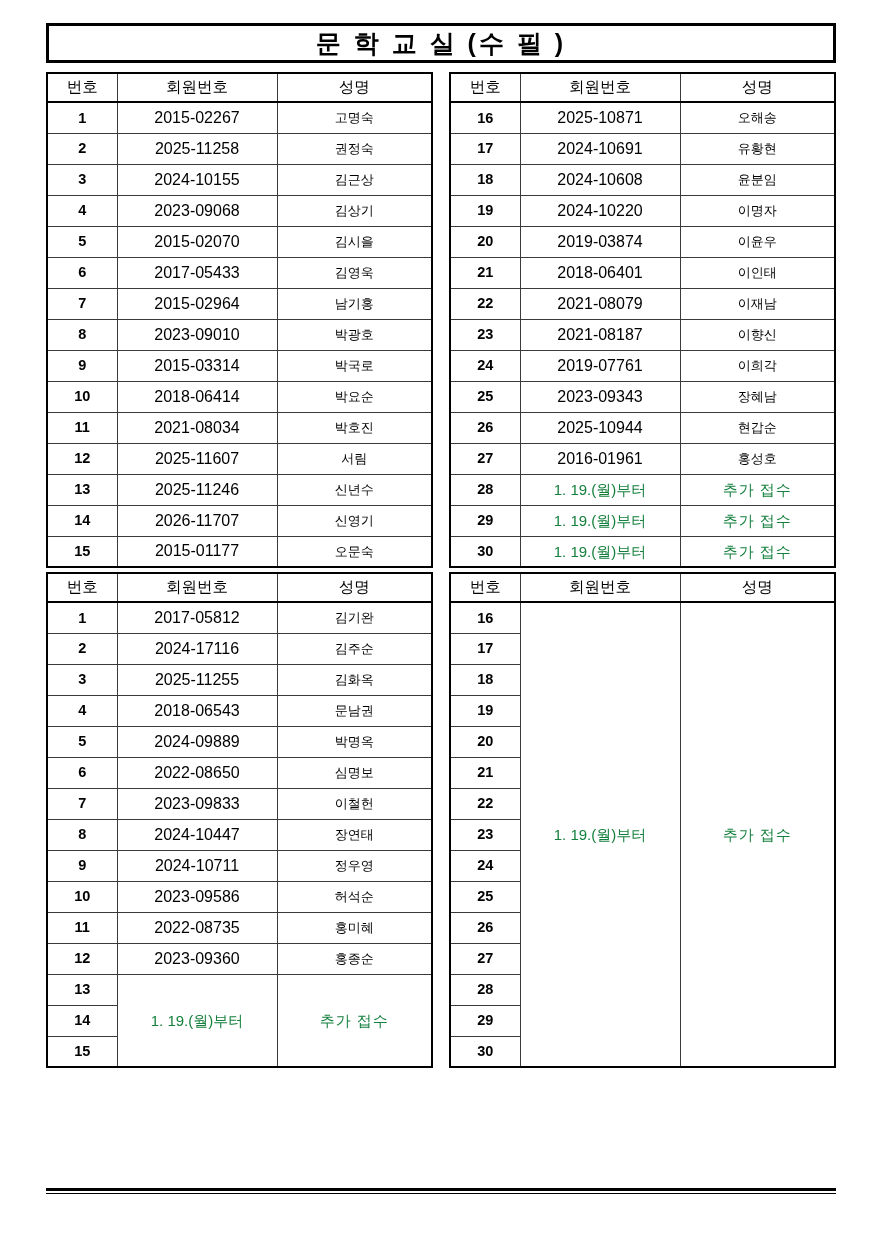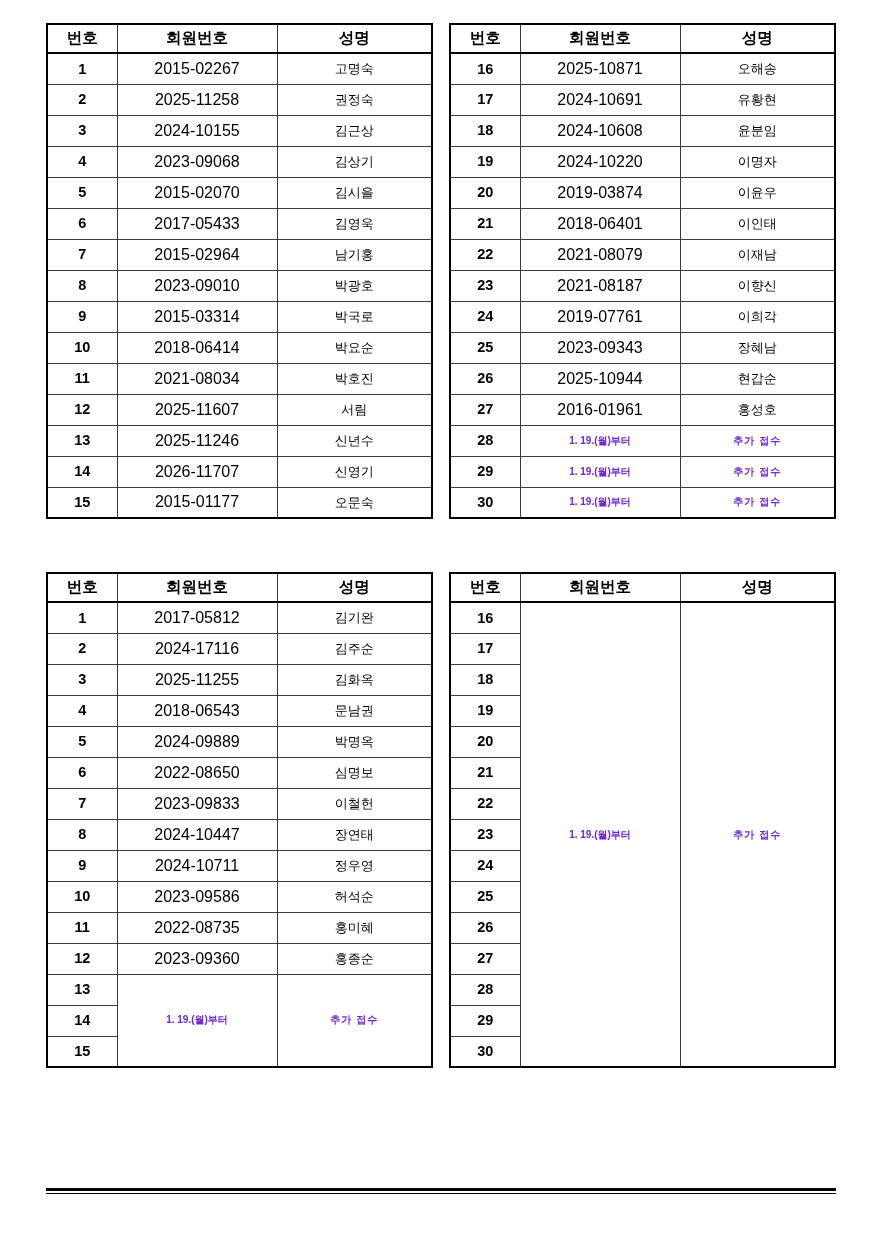--- a/index.html
+++ b/index.html
@@ -69,21 +69,21 @@
   table.roster td {
     border: 1px solid #3a3a3a;
     box-sizing: border-box;
     padding: 0;
     text-align: center;
     background: #ffffff;
   }
   table.roster thead th {
     height: 29px;
     font-size: 15.5px;
-    font-weight: bold;
+    font-weight: normal;
     border-bottom: 2px solid #000000;
     vertical-align: middle;
   }
   table.roster tbody td {
     height: 31px;
     vertical-align: middle;
   }
   td.no {
     font-size: 14.5px;
     font-weight: bold;
@@ -95,23 +95,23 @@
     font-size: 16px;
     font-weight: normal;
     line-height: 1;
     padding-top: 7px;
     vertical-align: middle;
   }
   td.name { font-size: 13px; }
 
   
   td.notice {
-    color: #6d28d9;
-    font-weight: bold;
-    font-size: 10px;
+    color: #15803d;
+    font-weight: normal;
+    font-size: 15px;
     line-height: 1;
     padding-top: 0;
     vertical-align: middle;
     letter-spacing: 0px;
     white-space: pre;
   }
   td.notice.name-notice { letter-spacing: 1px; }
 
   
   .bottom-rule {
@@ -124,20 +124,23 @@
     border-bottom: 1px solid #000000;
     box-sizing: border-box;
   }
 </style>
 </head>
 <body>
 
 <div class="page">
 
   <div class="section" id="section-0" style="top:23px;">
+    <div class="title-box">
+      <div class="title-text">문 학 교 실 (수 필 )</div>
+    </div>
     <div class="tables-row">
       <table class="roster" id="t0-left">
         <colgroup>
             <col class="c-no">
             <col class="c-mem">
             <col class="c-name">
           </colgroup>
         <thead>
           <tr>
             <th>번호</th>

